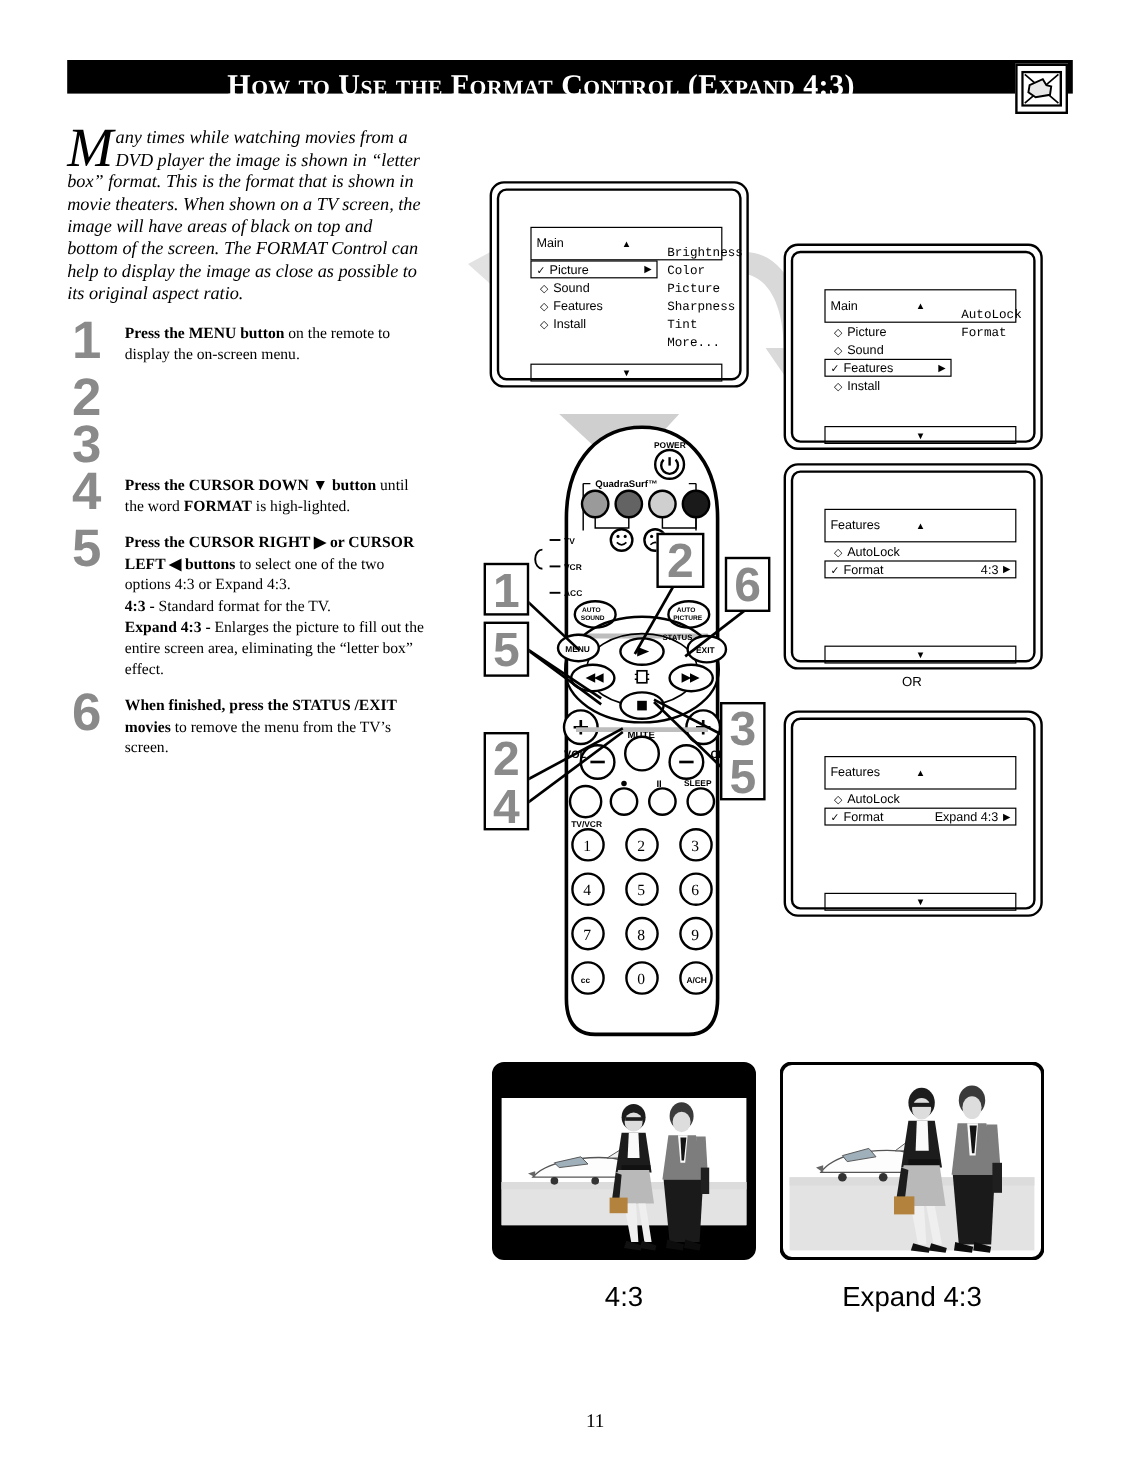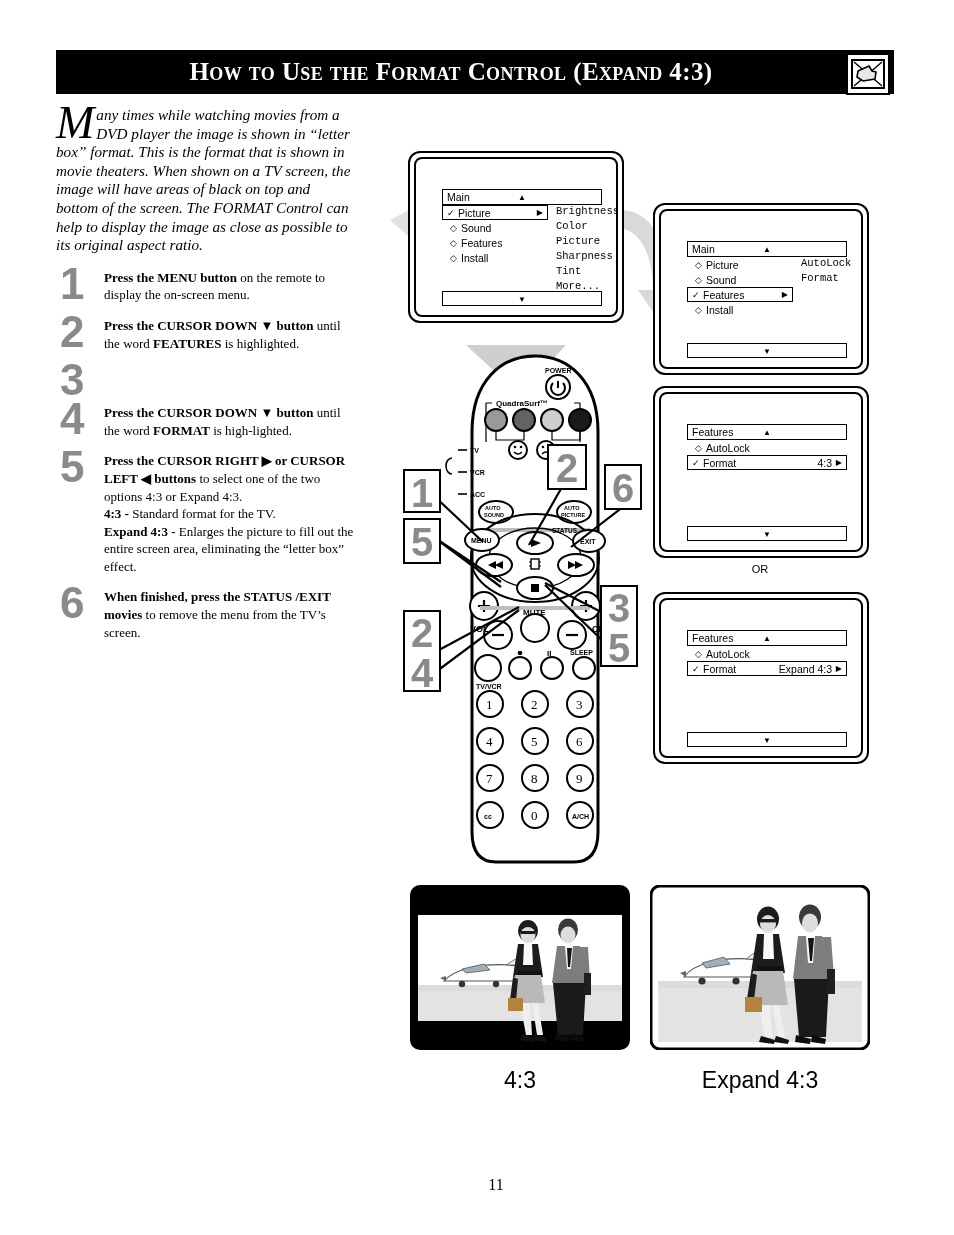--- a/index.html
+++ b/index.html
@@ -8,21 +8,21 @@
     background:#ffffff;
     font-family:"Liberation Serif", serif;
     position:relative;
     overflow:hidden;
     -webkit-font-smoothing:antialiased;
   }
   .page{position:absolute;inset:0;}
 
   
   .header-bar{
-    position:absolute;left:56px;top:50px;width:838px;height:44px;
+    position:absolute;left:56px;top:50px;width:838px;height:28px;
     background:#000;
   }
   .header-title{
     position:absolute;left:0;top:0;width:790px;height:44px;
     display:flex;align-items:center;justify-content:center;
     color:#fff;
     font-family:"Liberation Serif", serif;
     font-weight:bold;
     font-size:25px;
     letter-spacing:.4px;
@@ -95,21 +95,21 @@
     background:#fff;
   }
   .osd{
     position:absolute;
     font-family:"Liberation Sans", sans-serif;
     font-size:10.5px;
     color:#000;
   }
   .osd-titlebar{
     border:1px solid #000;
-    height:16px;box-sizing:border-box;
+    height:28px;box-sizing:border-box;
     display:flex;align-items:center;
     padding-left:4px;
     position:relative;
   }
   .osd-titlebar .up{
     position:absolute;left:50%;top:50%;transform:translate(-50%,-50%);
     font-size:8px;
   }
   .osd-row{
     height:15px;box-sizing:border-box;
@@ -191,21 +191,20 @@
       <span class="dropcap">M</span><span>any times while watching movies from a DVD player the image is shown in “letter box” format. This is the format that is shown in movie theaters. When shown on a TV screen, the image will have areas of black on top and bottom of the screen. The FORMAT Control can help to display the image as close as possible to its original aspect ratio.</span>
     </div>
 
     <div class="steps">
       <div class="step">
         <div class="step-num">1</div>
         <div class="step-body"><b>Press the MENU button</b> on the remote to display the on-screen menu.</div>
       </div>
       <div class="step">
         <div class="step-num">2</div>
-        <div class="step-body"><b>Press the CURSOR DOWN ▼ button</b> until the word <b>FEATURES</b> is highlighted.</div>
       </div>
       <div class="step">
         <div class="step-num">3</div>
       </div>
       <div class="step">
         <div class="step-num">4</div>
         <div class="step-body"><b>Press the CURSOR DOWN ▼ button</b> until the word <b>FORMAT</b> is high-lighted.</div>
       </div>
       <div class="step">
         <div class="step-num">5</div>

